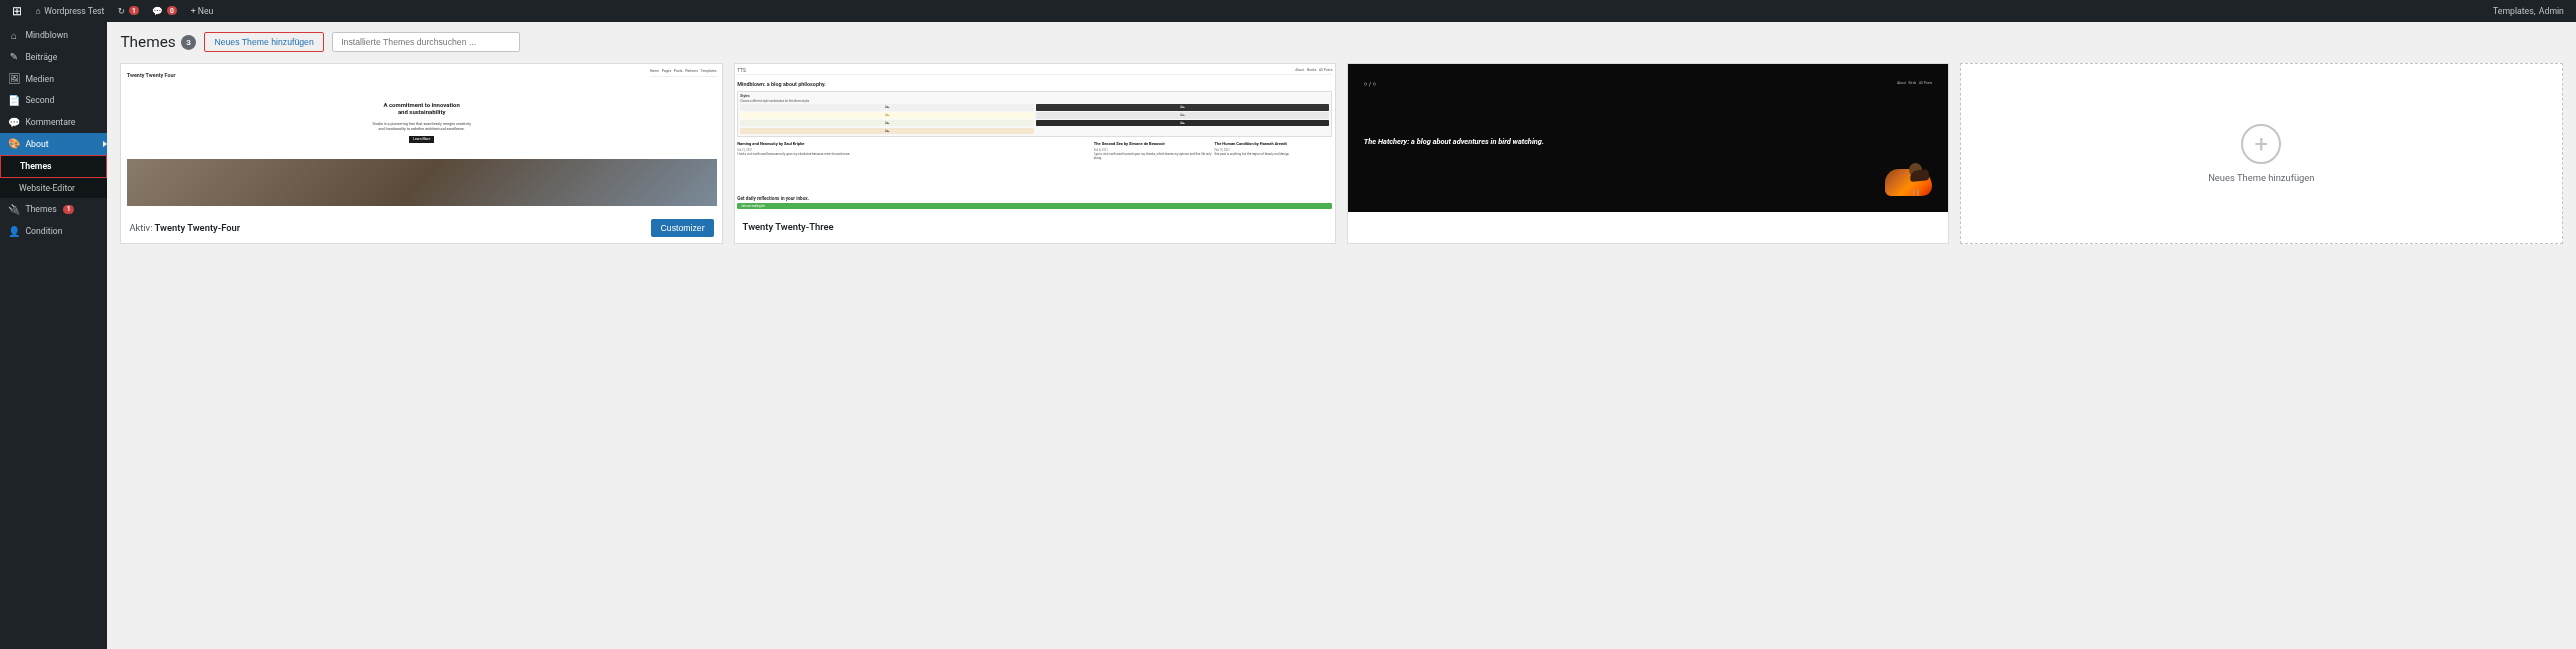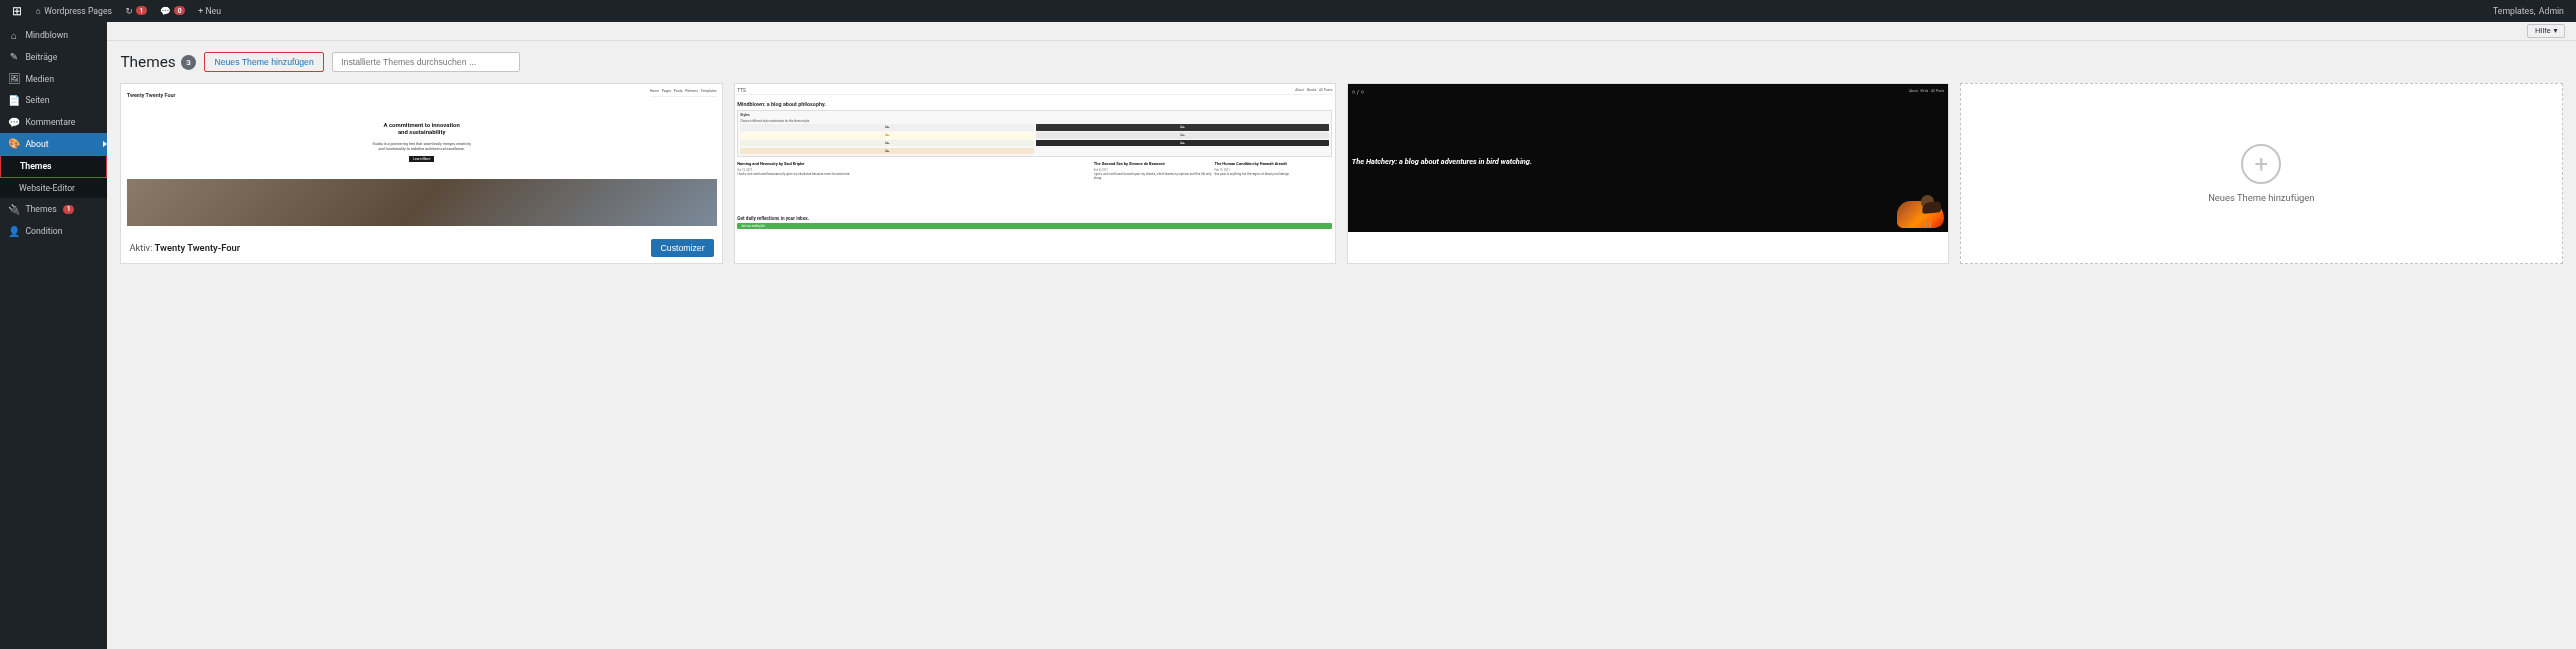--- a/index.html
+++ b/index.html
@@ -271,21 +271,21 @@
     .ttt-post-meta { font-size: 2.7px; color: #777; margin-bottom: 1.3px; }
     .ttt-post-excerpt { font-size: 3px; color: #555; line-height: 1.3; }
 
     
     .ttw-thumb {
       background: #0a0a0a;
       height: 100%;
       display: flex;
       flex-direction: column;
       color: #fff;
-      padding: 4px;
+      padding: 16px;
     }
     .ttw-topbar { display: flex; justify-content: space-between; align-items: center; margin-bottom: 5.4px; }
     .ttw-logo { font-size: 6px; font-weight: 300; letter-spacing: 1.3px; color: #fff; }
     .ttw-nav { display: flex; gap: 2.7px; font-size: 3.4px; color: #aaa; }
     .ttw-hero { flex: 1; display: flex; flex-direction: column; justify-content: center; position: relative; }
     .ttw-hero-text { font-size: 7.4px; font-style: italic; font-weight: 700; color: #fff; line-height: 1.3; margin-bottom: 5.4px; }
     .ttw-bird { position: absolute; right: 0; bottom: 0; }
 
     
     .themes-item-wrapper {
@@ -301,21 +301,21 @@
   </style>
 </head>
 <body>
 
 <div id="wpadminbar">
   <div class="adminbar-item">
     <span style="font-size:12px; color:#fff;">⊞</span>
   </div>
   <div class="adminbar-item">
     <span>⌂</span>
-    <span>Wordpress Pages</span>
+    <span>Wordpress Test</span>
   </div>
   <div class="adminbar-item">
     <span>↻</span>
     <span class="adminbar-badge">1</span>
   </div>
   <div class="adminbar-item">
     <span>💬</span>
     <span class="adminbar-badge">0</span>
   </div>
   <div class="adminbar-item">
@@ -338,21 +338,21 @@
     <div class="sidebar-item">
       <span class="icon">✎</span>
       <span>Beiträge</span>
     </div>
     <div class="sidebar-item">
       <span class="icon">🖼</span>
       <span>Medien</span>
     </div>
     <div class="sidebar-item">
       <span class="icon">📄</span>
-      <span>Seiten</span>
+      <span>Second</span>
     </div>
     <div class="sidebar-item">
       <span class="icon">💬</span>
       <span>Kommentare</span>
     </div>
 
     <div class="sidebar-item design-active" style="position:relative;">
       <span class="icon">🎨</span>
       <span>About</span>
 
@@ -373,26 +373,20 @@
       <span class="badge">1</span>
     </div>
     <div class="sidebar-item">
       <span class="icon">👤</span>
       <span>Condition</span>
     </div>
   </nav>
 
   <div id="content">
 
-    <div id="help-bar">
-      <button class="help-btn">
-        <span>Hilfe</span>
-        <span>▾</span>
-      </button>
-    </div>
 
     <div id="page-content">
 
       <div class="page-header">
         <h1 class="page-title">
           <span>Themes</span>
           <span class="count-badge">3</span>
         </h1>
         <button class="add-theme-btn" style="border: 1.3px solid #d63638; color:#2271b1;">Neues Theme hinzufügen</button>
         <input class="search-input" type="text" placeholder="Installierte Themes durchsuchen ..." style="">
@@ -470,20 +464,23 @@
                 <div style="flex:1;">
                   <div class="ttt-post-title">The Human Condition by Hannah Arendt</div>
                   <div class="ttt-post-meta">Feb 15, 2021</div>
                   <div class="ttt-post-excerpt">this post is anything but the region of beauty and design.</div>
                 </div>
               </div>
               <div style="font-size:4.7px; color:#333; font-weight:700; margin-top:4px;">Get daily reflections in your inbox.</div>
               <div style="background:#4CAF50; color:#fff; font-size:2.7px; padding:1.3px 4px; display:inline-block; margin-top:2px; border-radius:1.3px;">Join our mailing list</div>
             </div>
           </div>
+          <div class="theme-footer">
+            <div class="theme-name">Twenty Twenty-Three</div>
+          </div>
         </div>
 
         <div class="theme-card">
           <div class="theme-thumbnail">
             <div class="ttw-thumb">
               <div class="ttw-topbar">
                 <div class="ttw-logo">○/○</div>
                 <div class="ttw-nav">
                   <span>About</span>
                     <span>Birds</span>

